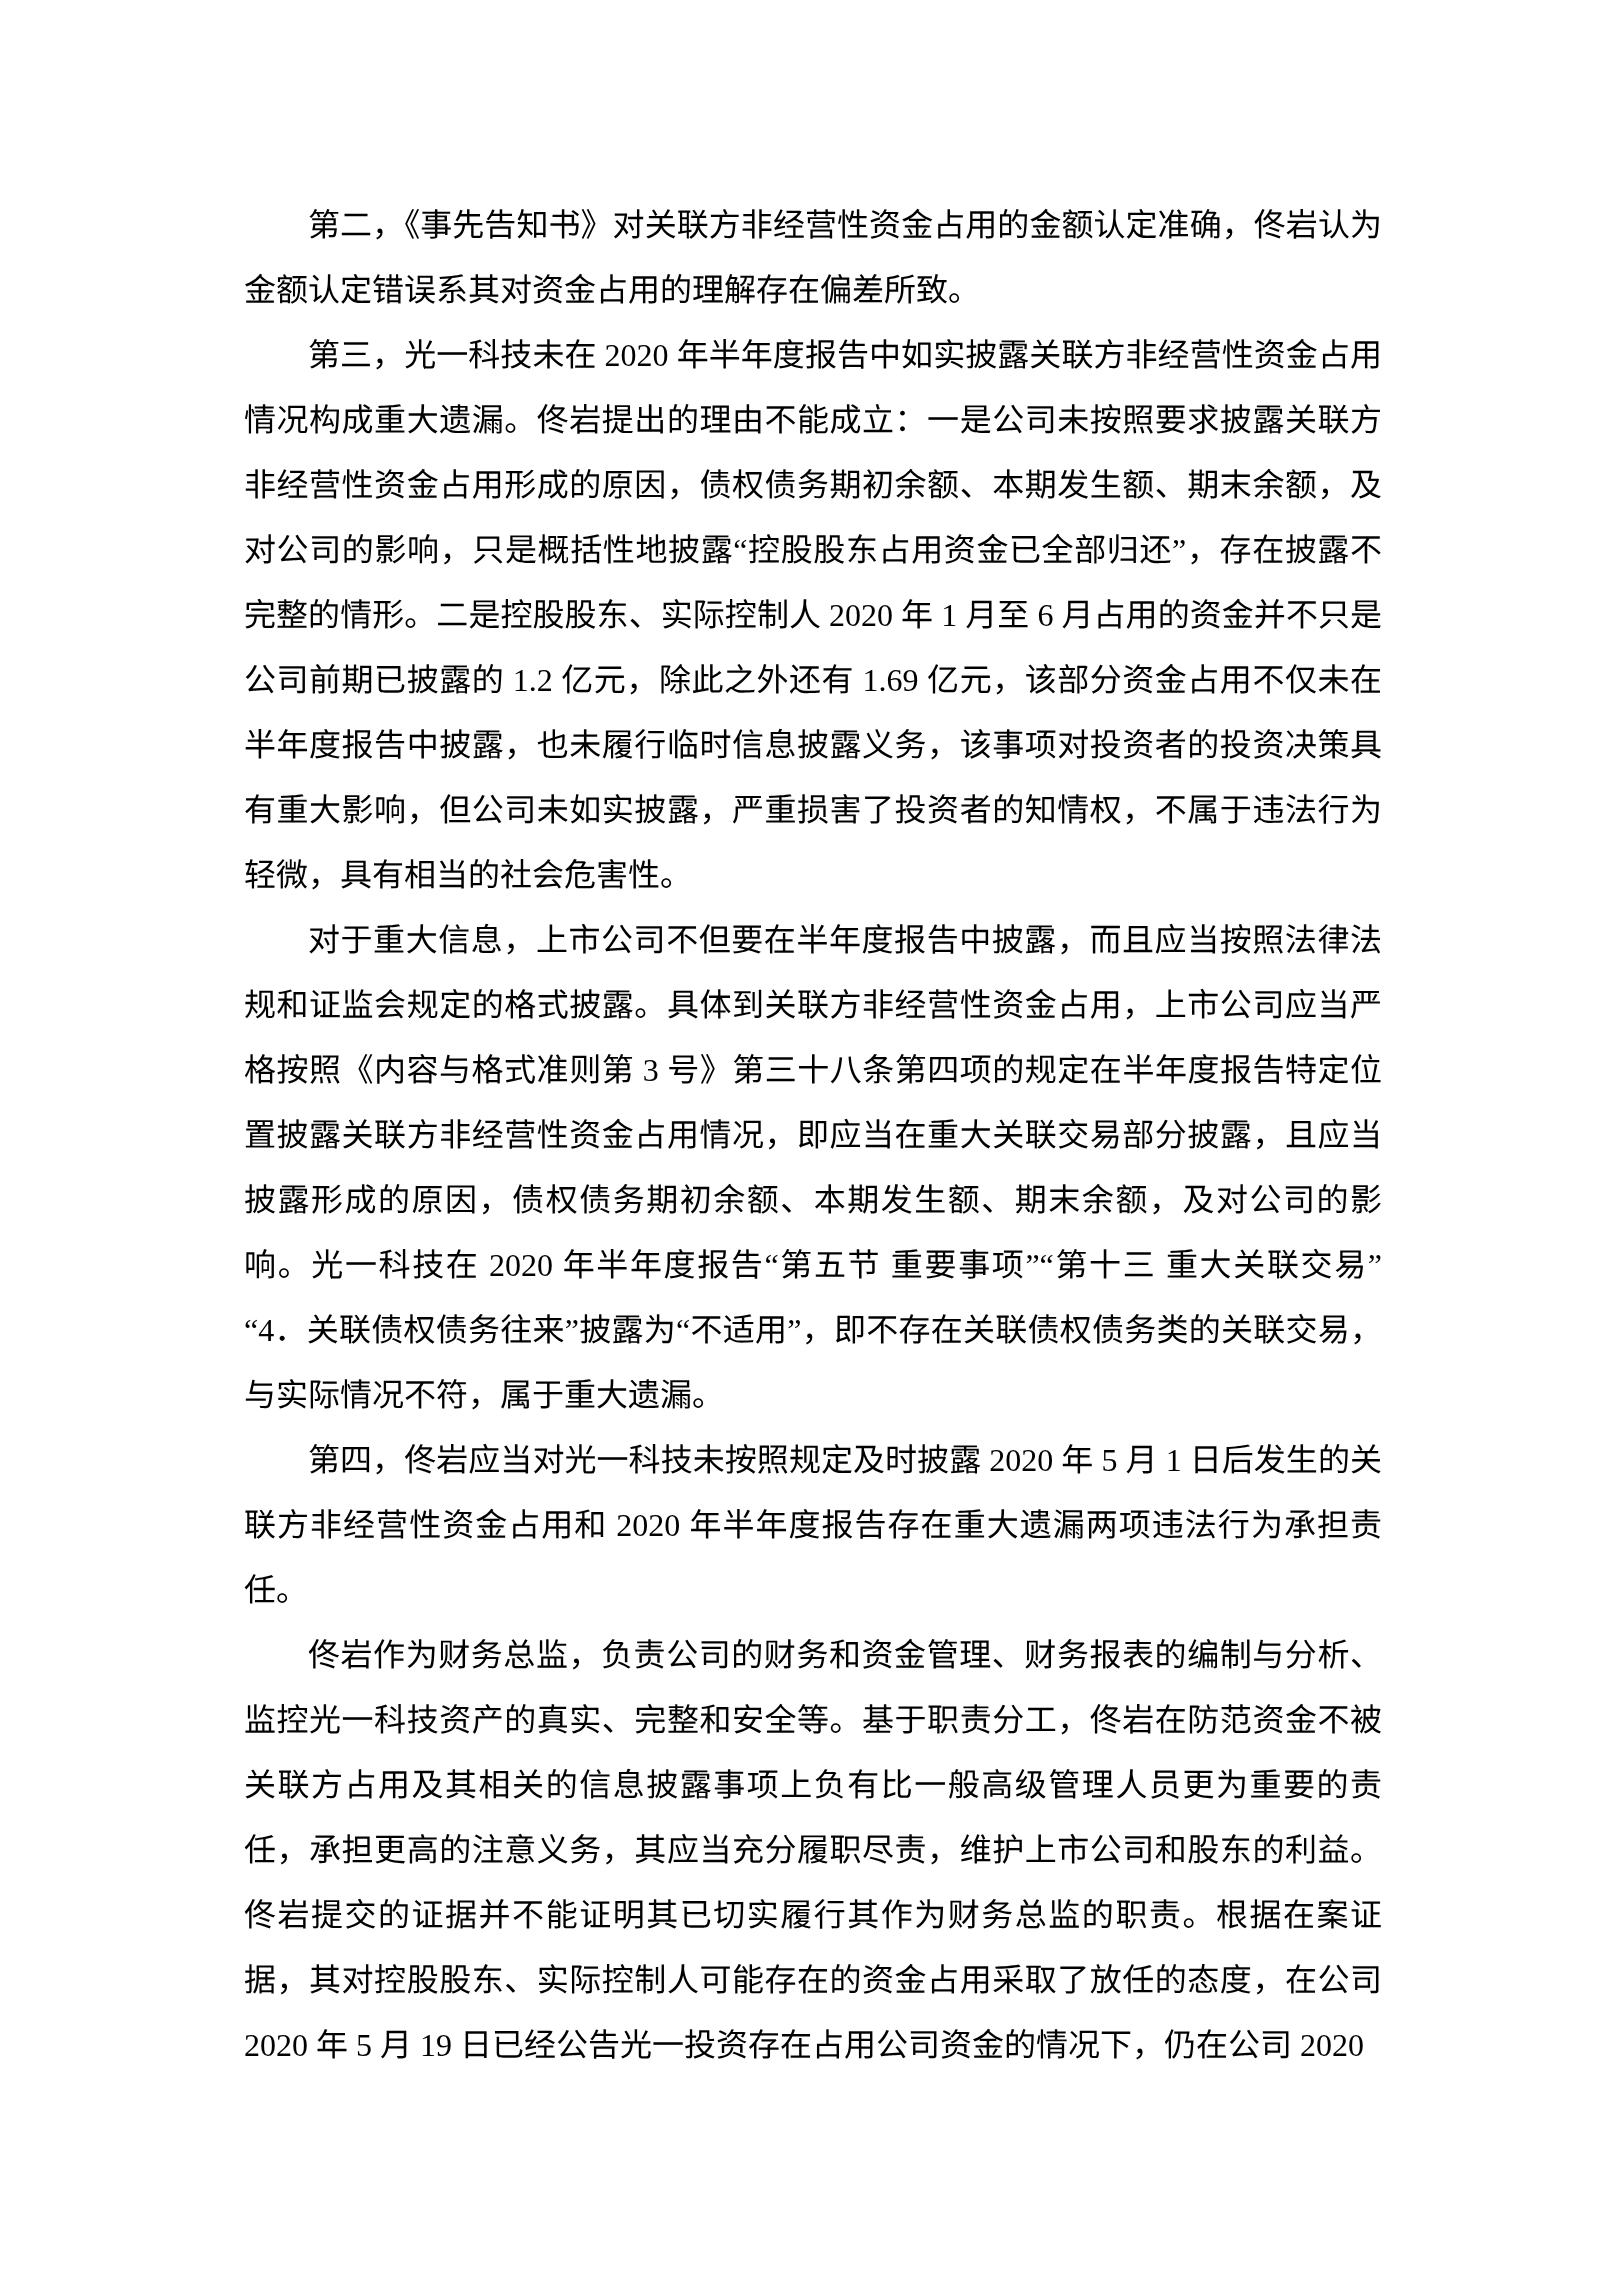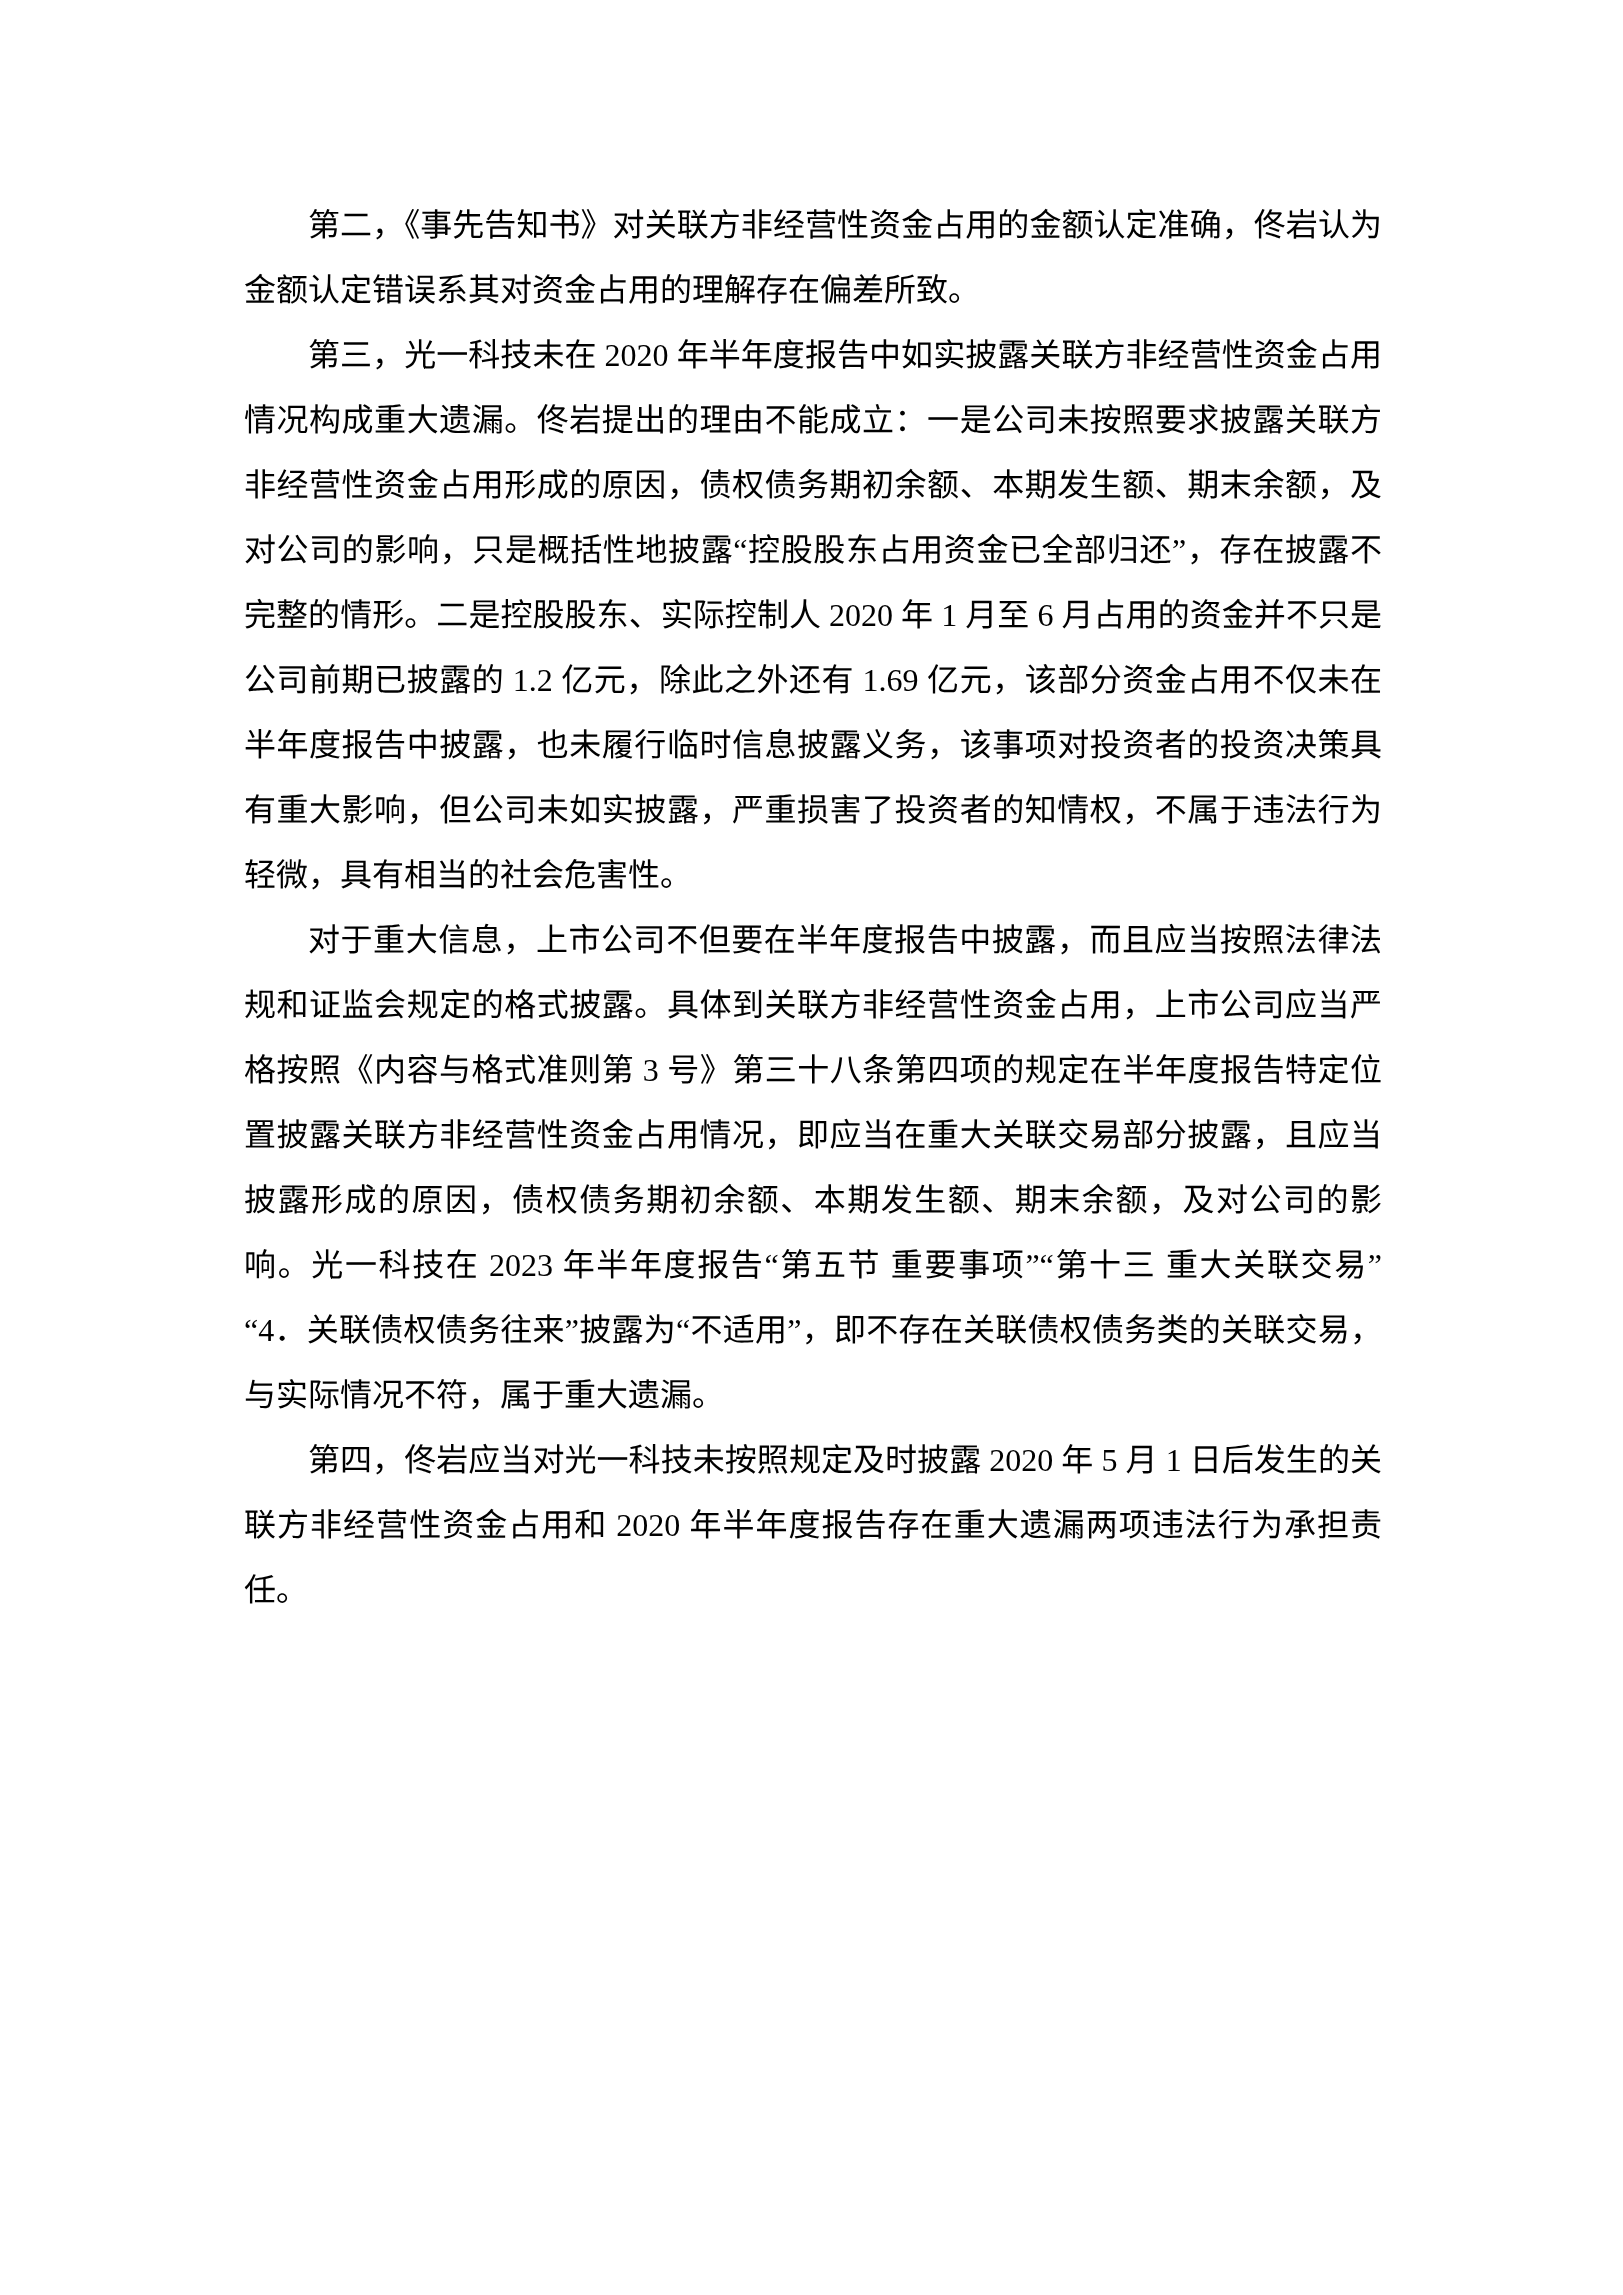--- a/index.html
+++ b/index.html
@@ -34,17 +34,18 @@
     color: #000000;
   }
 </style>
 </head>
 <body>
 
 <div class="page">
   <div class="doc-body">
       <p class="para">第二，《事先告知书》对关联方非经营性资金占用的金额认定准确，佟岩认为金额认定错误系其对资金占用的理解存在偏差所致。</p>
       <p class="para">第三，光一科技未在 2020 年半年度报告中如实披露关联方非经营性资金占用情况构成重大遗漏。佟岩提出的理由不能成立：一是公司未按照要求披露关联方非经营性资金占用形成的原因，债权债务期初余额、本期发生额、期末余额，及对公司的影响，只是概括性地披露“控股股东占用资金已全部归还”，存在披露不完整的情形。二是控股股东、实际控制人 2020 年 1 月至 6 月占用的资金并不只是公司前期已披露的 1.2 亿元，除此之外还有 1.69 亿元，该部分资金占用不仅未在半年度报告中披露，也未履行临时信息披露义务，该事项对投资者的投资决策具有重大影响，但公司未如实披露，严重损害了投资者的知情权，不属于违法行为轻微，具有相当的社会危害性。</p>
-      <p class="para">对于重大信息，上市公司不但要在半年度报告中披露，而且应当按照法律法规和证监会规定的格式披露。具体到关联方非经营性资金占用，上市公司应当严格按照《内容与格式准则第 3 号》第三十八条第四项的规定在半年度报告特定位置披露关联方非经营性资金占用情况，即应当在重大关联交易部分披露，且应当披露形成的原因，债权债务期初余额、本期发生额、期末余额，及对公司的影响。光一科技在 2023 年半年度报告“第五节 重要事项”“第十三 重大关联交易”“4．关联债权债务往来”披露为“不适用”，即不存在关联债权债务类的关联交易，与实际情况不符，属于重大遗漏。</p>
+      <p class="para">对于重大信息，上市公司不但要在半年度报告中披露，而且应当按照法律法规和证监会规定的格式披露。具体到关联方非经营性资金占用，上市公司应当严格按照《内容与格式准则第 3 号》第三十八条第四项的规定在半年度报告特定位置披露关联方非经营性资金占用情况，即应当在重大关联交易部分披露，且应当披露形成的原因，债权债务期初余额、本期发生额、期末余额，及对公司的影响。光一科技在 2020 年半年度报告“第五节 重要事项”“第十三 重大关联交易”“4．关联债权债务往来”披露为“不适用”，即不存在关联债权债务类的关联交易，与实际情况不符，属于重大遗漏。</p>
       <p class="para">第四，佟岩应当对光一科技未按照规定及时披露 2020 年 5 月 1 日后发生的关联方非经营性资金占用和 2020 年半年度报告存在重大遗漏两项违法行为承担责任。</p>
+      <p class="para">佟岩作为财务总监，负责公司的财务和资金管理、财务报表的编制与分析、监控光一科技资产的真实、完整和安全等。基于职责分工，佟岩在防范资金不被关联方占用及其相关的信息披露事项上负有比一般高级管理人员更为重要的责任，承担更高的注意义务，其应当充分履职尽责，维护上市公司和股东的利益。佟岩提交的证据并不能证明其已切实履行其作为财务总监的职责。根据在案证据，其对控股股东、实际控制人可能存在的资金占用采取了放任的态度，在公司 2020 年 5 月 19 日已经公告光一投资存在占用公司资金的情况下，仍在公司 2020</p>
     </div>
 </div>
 
 
 </body></html>

